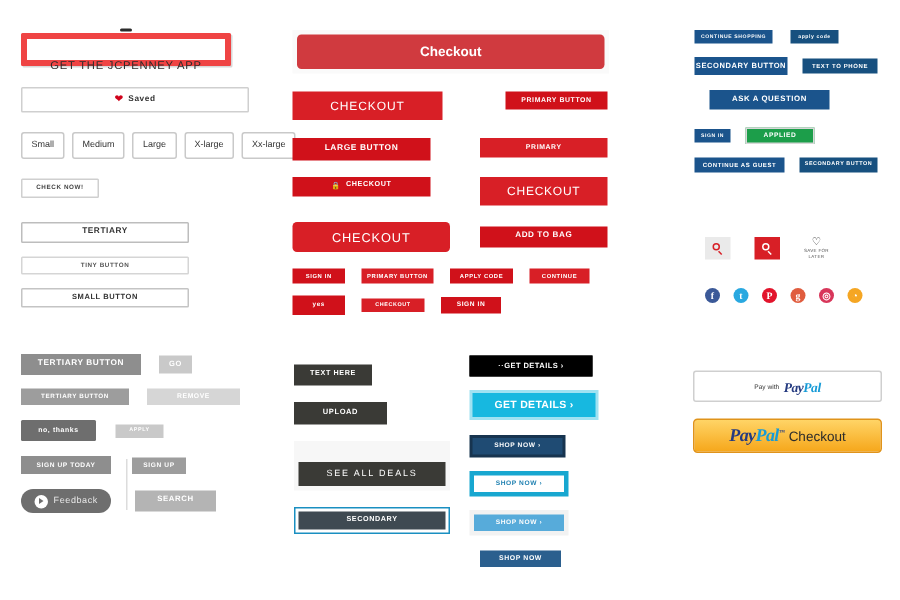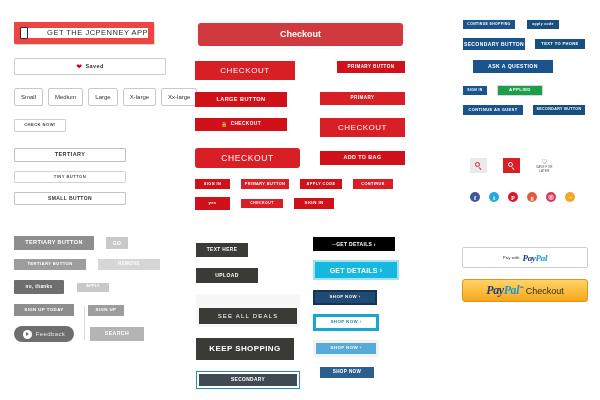--- a/index.html
+++ b/index.html
@@ -14,23 +14,24 @@
   
   .btn{
     box-sizing:border-box;display:flex;align-items:center;justify-content:center;
     text-align:center;white-space:nowrap;letter-spacing:.4px;
     font-weight:bold;line-height:1;
   }
 
   
   .c1{left:14px;top:22px;width:170px;}
   .app-btn{
-    width:140px;height:22px;border:6px solid #ef4444;background:#fff;color:#2b2b2b;
+    width:140px;height:22px;border:4px solid #ef4444;background:#fff;color:#2b2b2b;
     font-size:7.5px;font-weight:normal;letter-spacing:.5px;gap:19px;border-radius:1px;
     box-shadow:1px 1px 0 #d8d8d8;
+    flex-direction:column;
   }
   .phone-glyph{
     width:6px;height:10px;border:1.2px solid #2b2b2b;border-radius:1px;display:inline-block;
   }
   .saved-btn{
     margin-top:14px;width:152px;height:17px;border:1px solid #cfcfcf;background:#fff;
     color:#333;font-size:5.5px;gap:3px;border-radius:1px;
   }
   .heart{color:#d0021b;font-size:7px;line-height:1;}
   .sizes{margin-top:13px;display:flex;gap:5px;}
@@ -299,21 +300,20 @@
       <div class="btn red2 w-signin2">SIGN IN</div>
     </div>
   </div>
 
   <div class="col c2b">
     <div class="btn dk texthere">TEXT HERE</div>
     <div class="btn dk upload">UPLOAD</div>
     <div class="seealldeals-wrap">
       <div class="btn dk seealldeals">SEE ALL DEALS</div>
     </div>
-    <div class="btn dk keepshopping">KEEP SHOPPING</div>
     <div class="secondary-wrap">
       <div class="btn secondary-dk">SECONDARY</div>
     </div>
   </div>
 
   <div class="col c3">
     <div class="btn blkdetails">··GET DETAILS ›</div>
     <div class="cyan-details-wrap">
       <div class="btn cyan-details">GET DETAILS ›</div>
     </div>

